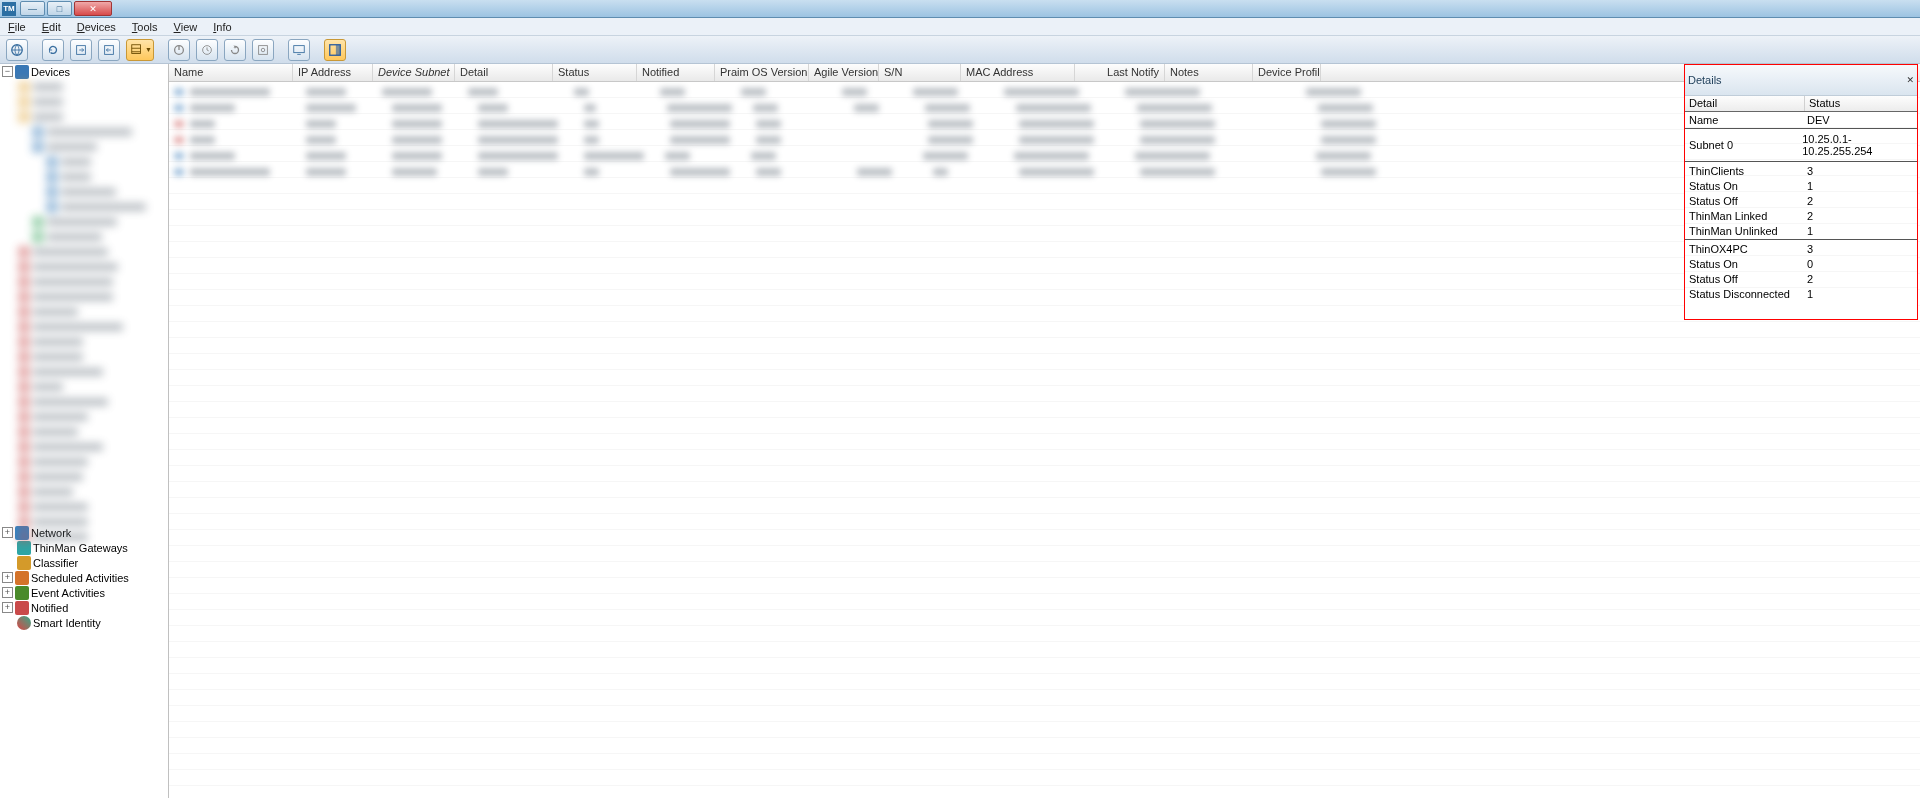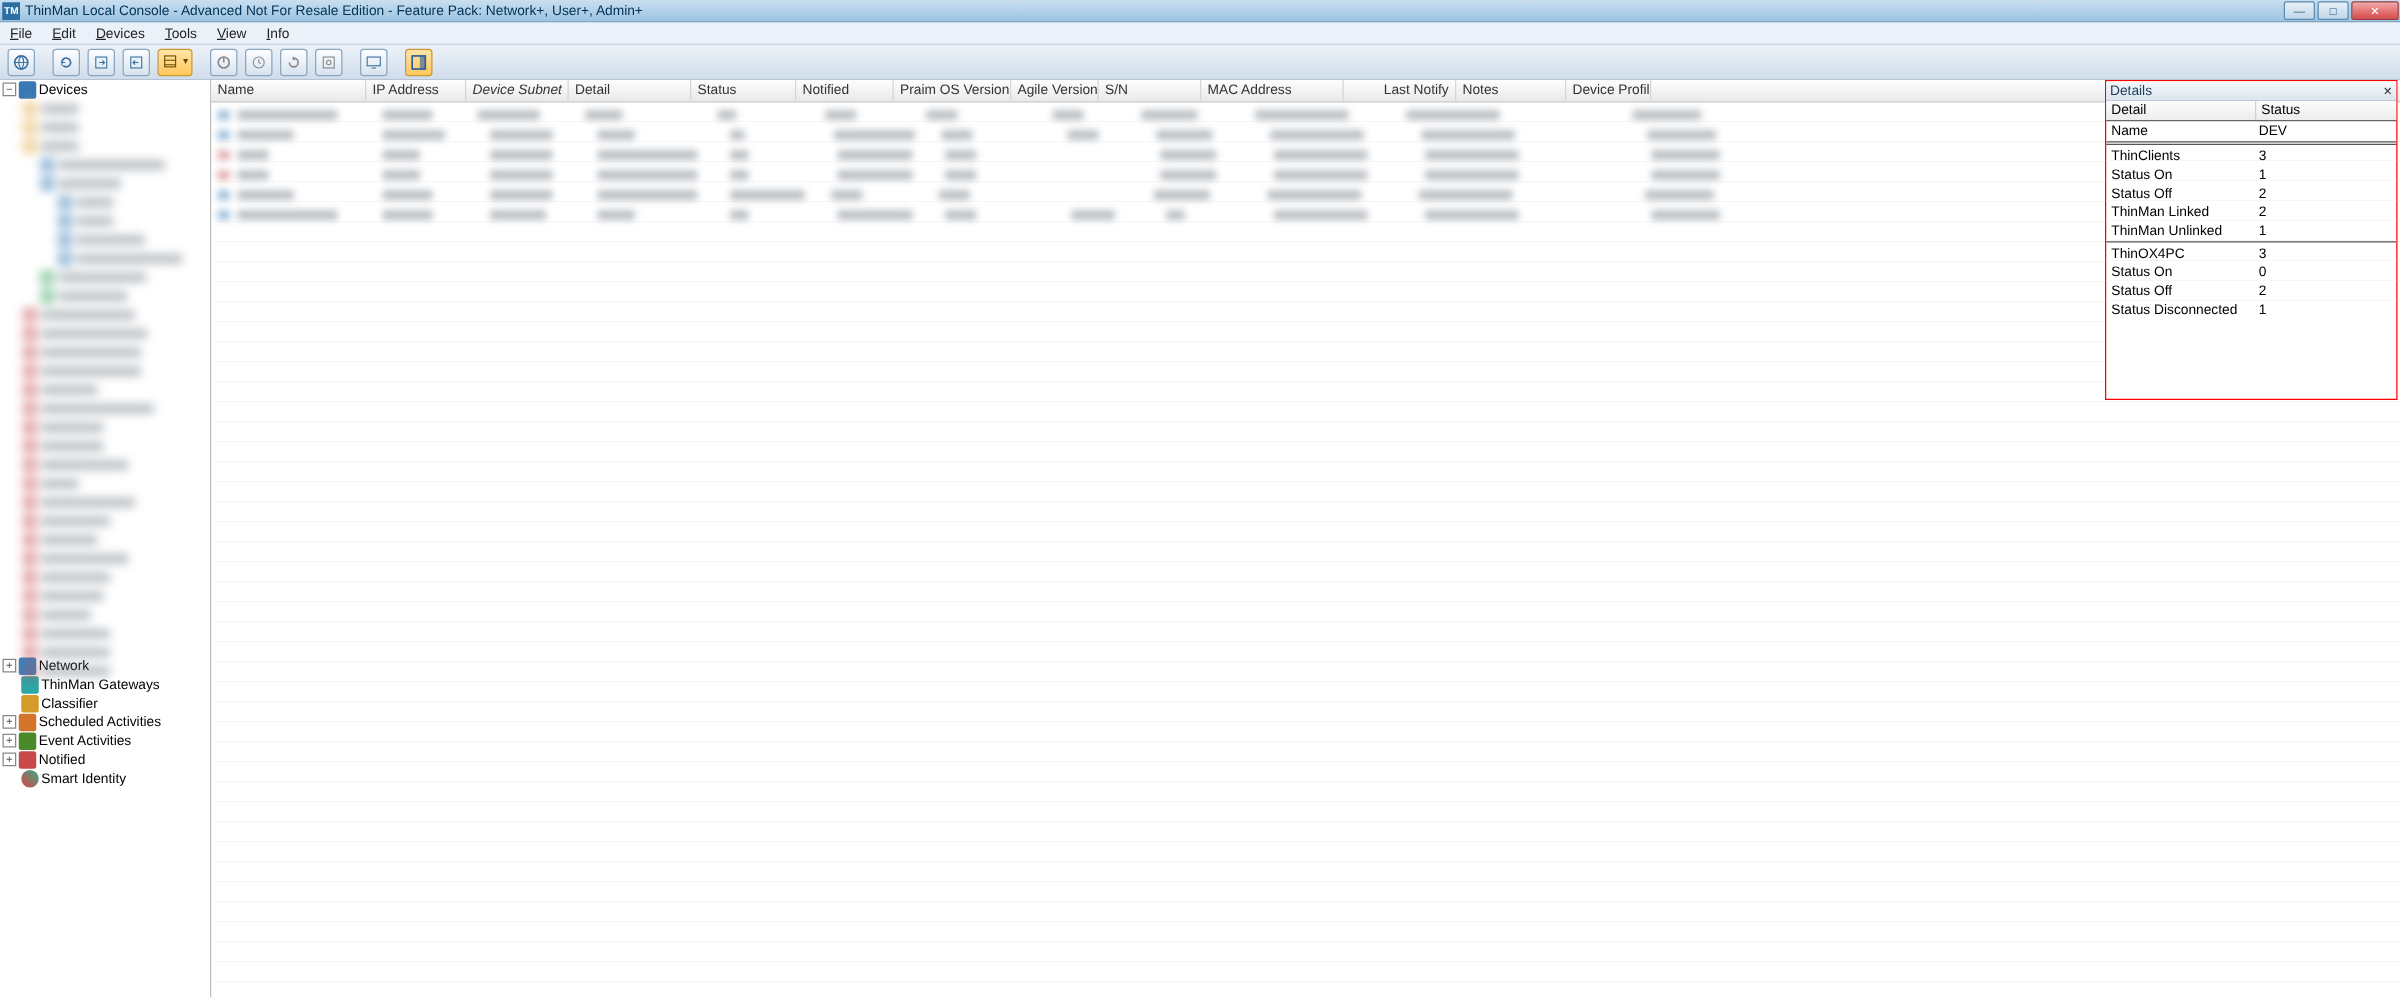--- a/index.html
+++ b/index.html
@@ -63,38 +63,37 @@
 .dev-header{display:flex;height:18px;background:linear-gradient(to bottom,#fdfdfd,#e9e9e9);border-bottom:1px solid #c8c8c8;}
 .dev-header div{padding:2px 5px;border-right:1px solid #d6d6d6;white-space:nowrap;overflow:hidden;color:#333;}
 .dev-rows{filter:blur(3px);opacity:.45;padding-top:2px;}
 .dev-rows .r{display:flex;height:16px;align-items:center;}
 .dev-rows .r span{height:8px;background:#6a7580;border-radius:2px;margin-right:6px;}
 .grid-bg{position:absolute;top:18px;left:0;right:0;bottom:0;
   background-image:repeating-linear-gradient(to bottom,transparent 0,transparent 15px,#f6f6f6 15px,#f6f6f6 16px);}
 
 
 .details{position:absolute;right:2px;top:64px;width:234px;height:256px;border:1px solid var(--details-border);background:#fff;z-index:5;}
-.details .dtitle{height:16px;background:linear-gradient(to bottom,#f6f9fc,#dae5ef);border-bottom:1px solid #c0cdd9;display:flex;align-items:center;padding:0 3px;color:#1d3d58;}
+.details .dtitle{height:31px;background:linear-gradient(to bottom,#f6f9fc,#dae5ef);border-bottom:1px solid #c0cdd9;display:flex;align-items:center;padding:0 3px;color:#1d3d58;}
 .details .dtitle .x{margin-left:auto;font-size:9px;cursor:pointer;color:#333;}
 .details .dhead{display:flex;height:16px;border-bottom:1px solid #666;background:linear-gradient(to bottom,#fdfdfd,#ececec);}
 .details .dhead div{padding:1px 4px;}
 .details .dhead div:first-child{width:120px;border-right:1px solid #d0d0d0;}
 .details .dbody{padding:0;}
 .details .drow{display:flex;height:15px;align-items:center;}
 .details .drow .k{width:120px;padding-left:4px;}
 .details .drow .v{padding-left:2px;}
 .details .dsep{border-top:1px solid #555;margin:1px 0;}
 .details .striped{background-image:repeating-linear-gradient(to bottom,transparent 0,transparent 15px,#f6f6f6 15px,#f6f6f6 16px);}
 </style>
 </head>
 <body>
 
 <div class="titlebar">
   <div class="icon">TM</div>
-  <div class="title">ThinMan Local Console - Advanced Not For Resale Edition - Feature Pack: Network+, User+, Admin+</div>
   <div class="winbtns">
     <div>—</div>
     <div>□</div>
     <div class="close">✕</div>
   </div>
 </div>
 
 <div class="menubar">
   <div><u>F</u><span>ile</span></div>
   <div><u>E</u>dit</div>
@@ -473,20 +472,24 @@
   <div class="dhead">
     <div>Detail</div>
     <div>Status</div>
   </div>
   <div class="dbody striped">
     <div class="drow">
       <span class="k">Name</span>
       <span class="v">DEV</span>
     </div>
     <div class="dsep"></div>
+    <div class="drow" style="height:30px">
+      <span class="k">Subnet 0</span>
+      <span class="v">10.25.0.1-10.25.255.254</span>
+    </div>
     <div class="dsep"></div>
     <div id="details-g1">
         <div class="drow">
           <span class="k">ThinClients</span>
           <span class="v">3</span>
         </div>
         <div class="drow">
           <span class="k">Status On</span>
           <span class="v">1</span>
         </div>

